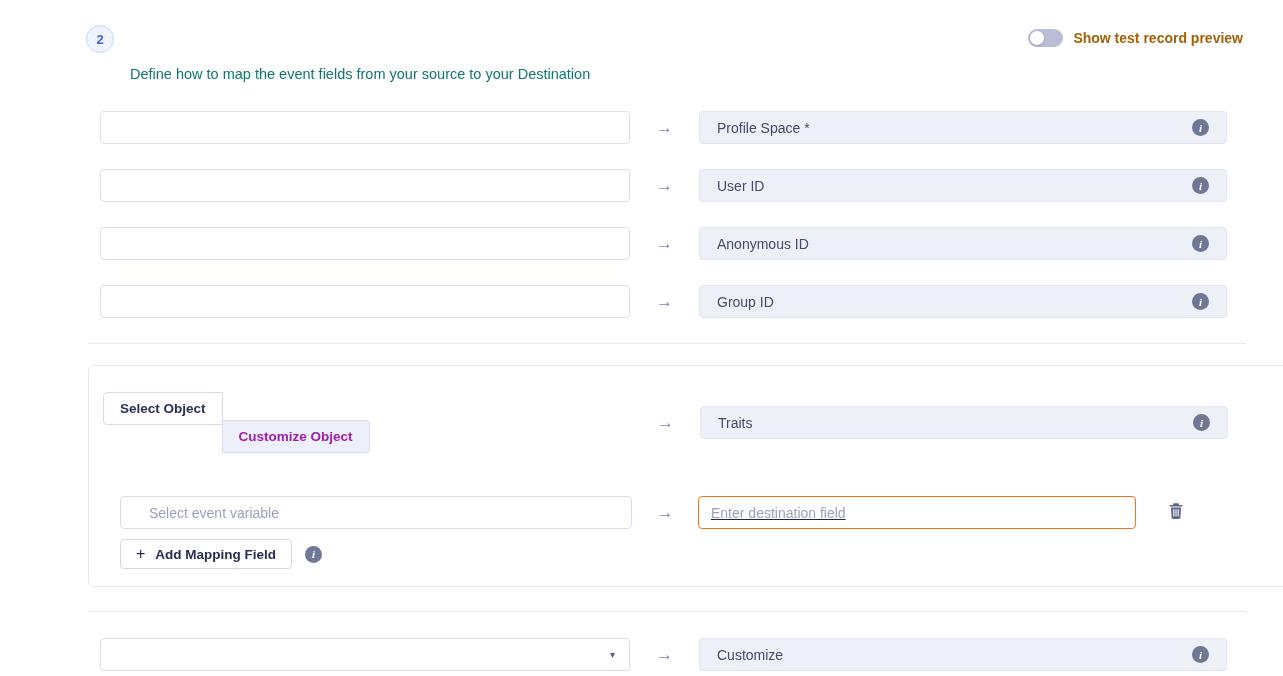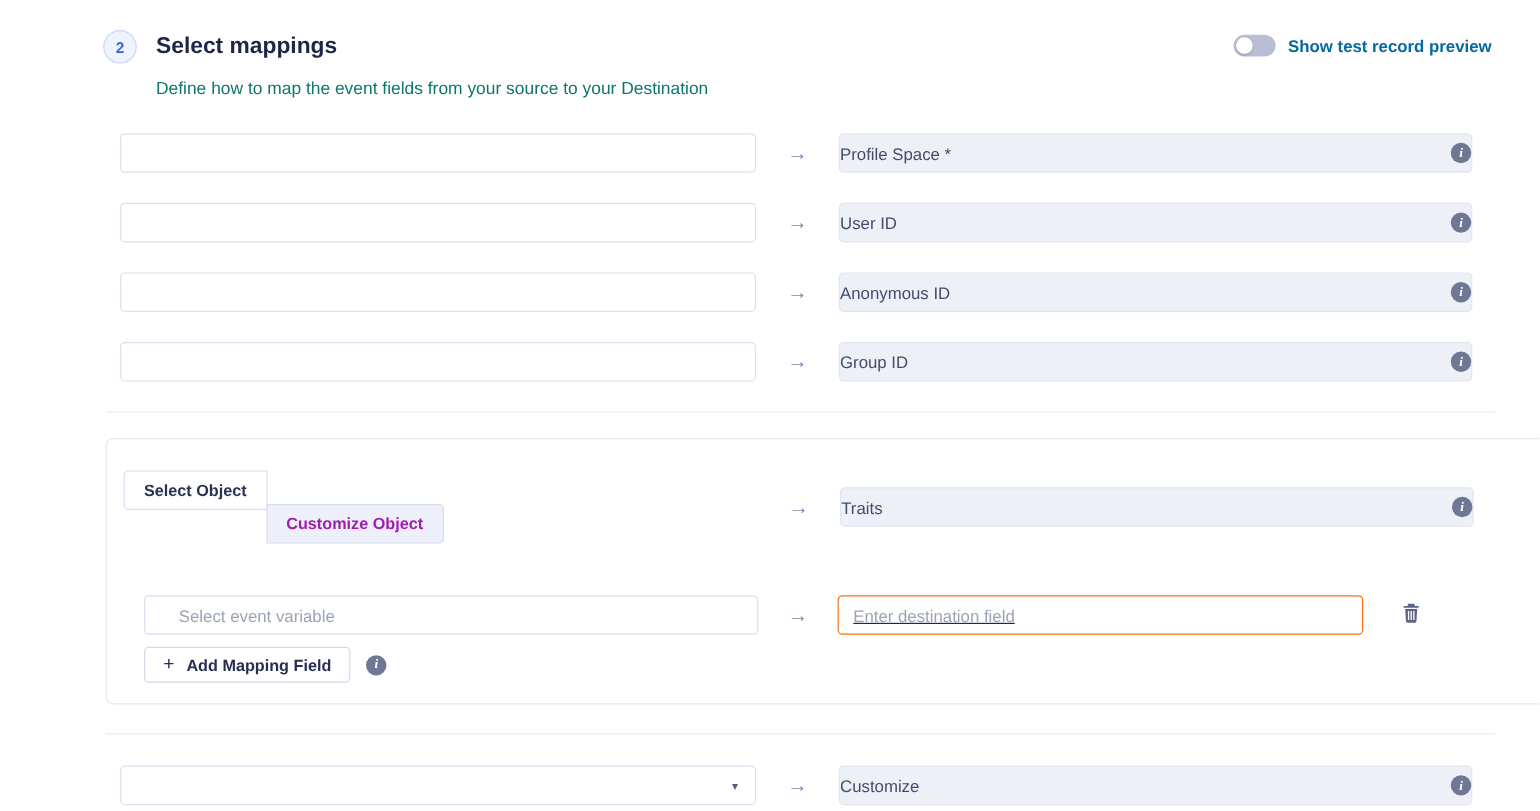--- a/index.html
+++ b/index.html
@@ -9,32 +9,32 @@
 
   
   .header { display:flex; align-items:flex-start; padding:25px 40px 0 86px; }
   .step-badge { width:28px; height:28px; border-radius:50%; background:#eef3fe; border:1px solid #c8d8fb;
     color:#3e63da; font-size:13px; font-weight:700; display:flex; align-items:center; justify-content:center; flex:0 0 auto; }
   .title { margin-left:16px; font-size:19px; font-weight:700; color:#1f2547; line-height:28px; }
   .toggle-wrap { margin-left:auto; display:flex; align-items:center; margin-top:4px; cursor:pointer; }
   .toggle { width:35px; height:18px; border-radius:10px; background:#b9bed4; position:relative; flex:0 0 auto; }
   .toggle .knob { position:absolute; left:2px; top:2px; width:14px; height:14px; border-radius:50%; background:#ffffff;
     box-shadow:0 1px 2px rgba(40,45,80,.25); }
-  .toggle-label { margin-left:10px; font-size:14px; font-weight:700; color:#0369a1; }
+  .toggle-label { margin-left:10px; font-size:14px; font-weight:700; color:#a16207; }
 
   .subtitle { margin:13px 0 0 130px; font-size:14.5px; color:#0f766e; }
 
   
   .rows { margin-top:29px; }
   .map-row { display:flex; align-items:center; margin:0 0 25px 100px; }
   .src-input { width:530px; height:33px; border:1px solid #dce0ee; border-radius:4px; background:#fff;
     font-size:14px; color:#20264d; padding:0 12px; outline:none; }
   .arrow-cell { width:69px; text-align:center; color:#7c86a9; font-size:17px; user-select:none; }
   .dest-box { width:528px; height:33px; background:#eef0f7; border:1px solid #e2e5f1; border-radius:4px;
-    display:flex; align-items:center; padding:0 0; font-size:14px; color:#444b6b; }
+    display:flex; align-items:center; padding:0 17px; font-size:14px; color:#444b6b; }
   .info-icon { margin-left:auto; width:17px; height:17px; border-radius:50%; background:#6f7795; color:#ffffff;
     display:flex; align-items:center; justify-content:center; font-size:11px; font-weight:700;
     font-family:"Liberation Serif", serif; font-style:italic; cursor:pointer; flex:0 0 auto; }
 
   .divider { height:1px; background:#e9ebf3; margin-left:88px; width:1158px; }
   .divider.d1 { margin-top:4px; }
   .divider.d2 { margin-top:24px; }
 
   
   .section { margin:21px 40px 0 88px; width:1254px; border:1px solid #e6e8f1; border-radius:6px; padding:26px 0 17px; }
@@ -68,21 +68,20 @@
     display:flex; align-items:center; justify-content:flex-end; padding-right:14px; cursor:pointer; }
   .caret { font-size:10px; color:#565e7e; user-select:none; }
 </style>
 </head>
 <body>
 
 <div class="page">
 
   <div class="header">
     <div class="step-badge">2</div>
-    <div class="title">Select mappings</div>
     <div class="toggle-wrap">
       <div class="toggle">
         <div class="knob"></div>
       </div>
       <div class="toggle-label">Show test record preview</div>
     </div>
   </div>
 
   <div class="subtitle">Define how to map the event fields from your source to your Destination</div>
 

